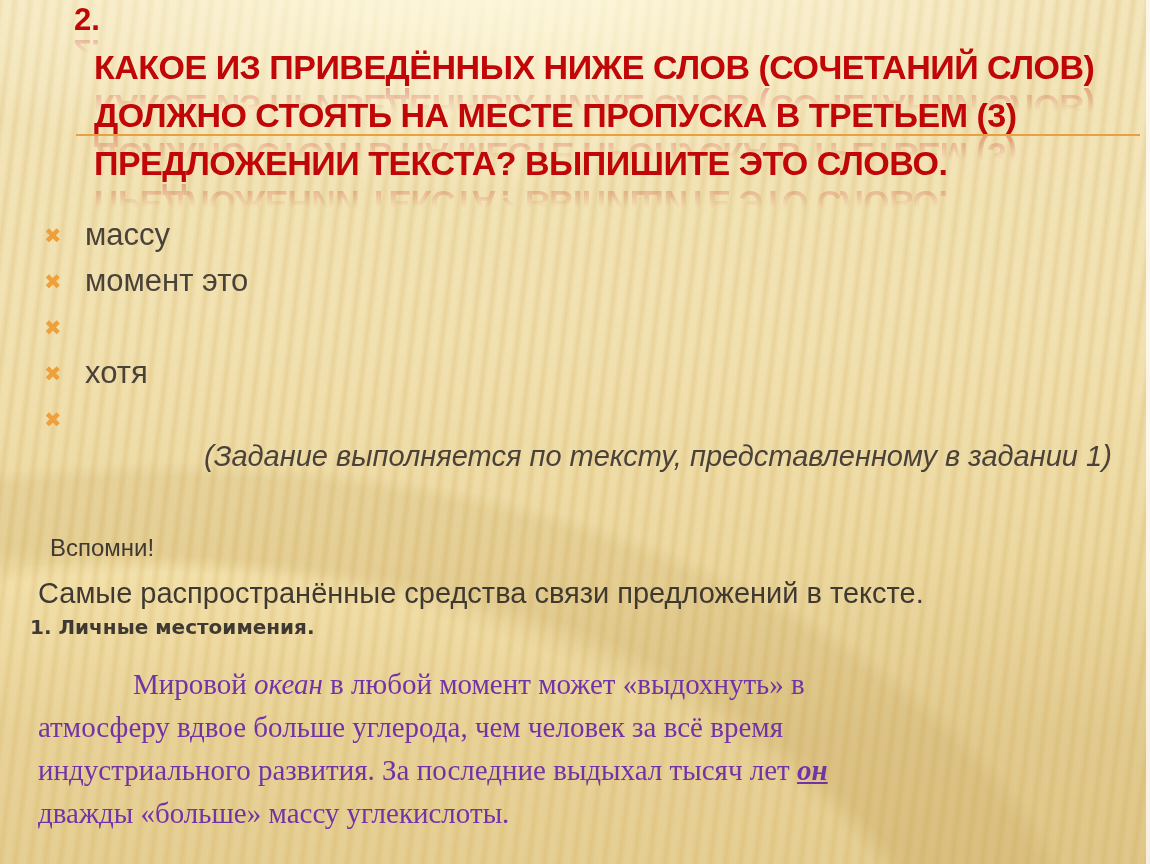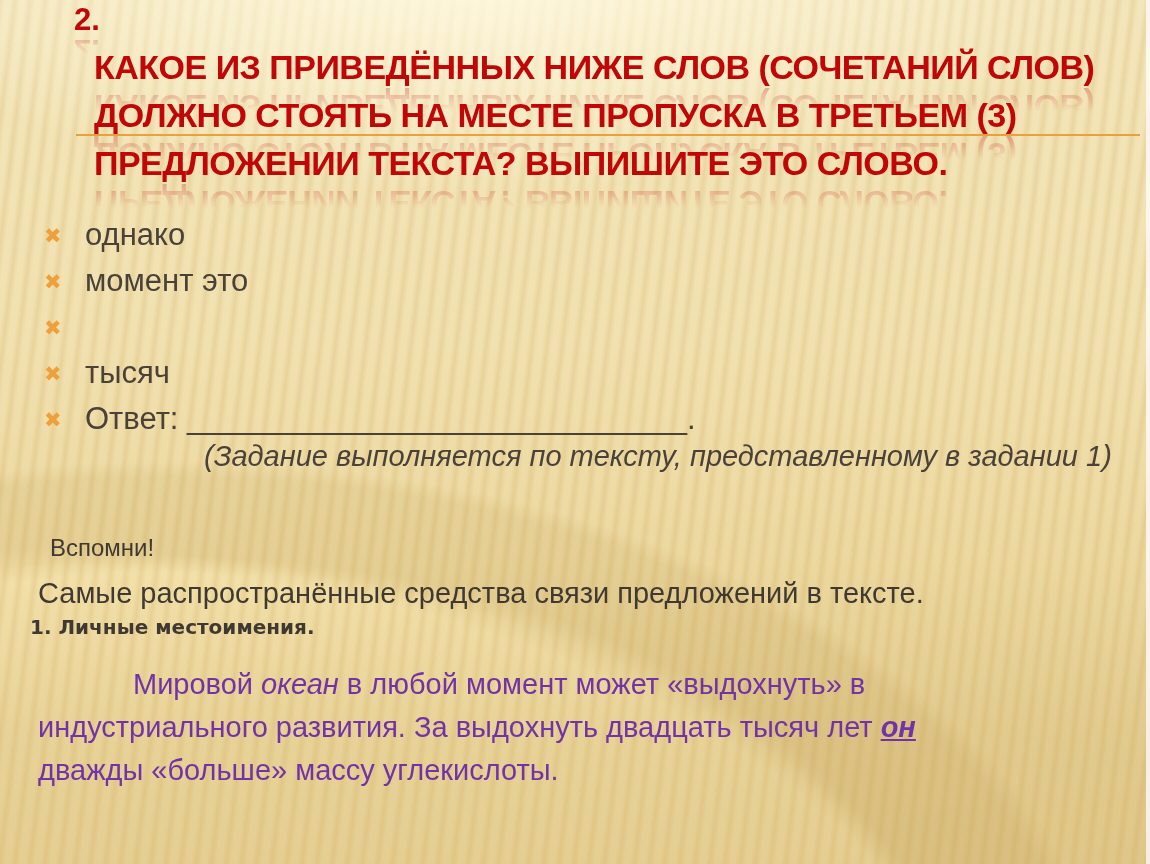--- a/index.html
+++ b/index.html
@@ -68,21 +68,21 @@
     font-size:29px;color:#3F3931;white-space:nowrap;
   }
   .remember-item{
     position:absolute;left:30px;top:615px;
     font-family:"DejaVu Sans",sans-serif;
     font-size:20px;font-weight:700;color:#3F3931;white-space:nowrap;
   }
   
   .example{
     position:absolute;left:38px;top:663px;width:1080px;
-    font-family:Liberation Sans, sans-serif;
+    font-family:Liberation Serif, serif;
     font-size:29px;line-height:43px;color:#7233A6;
   }
   .ex-line{white-space:nowrap;}
   .ex-indent{padding-left:95px;}
   .ex-italic{font-style:italic;}
   .ex-pronoun{font-style:italic;font-weight:700;text-decoration:underline;}
 </style>
 </head>
 <body>
 
@@ -108,50 +108,52 @@
     </div>
     <div class="t-line">
       <span class="t-text">ПРЕДЛОЖЕНИИ ТЕКСТА? ВЫПИШИТЕ ЭТО СЛОВО.</span>
       <span class="t-refl" aria-hidden="true">ПРЕДЛОЖЕНИИ ТЕКСТА? ВЫПИШИТЕ ЭТО СЛОВО.</span>
     </div>
   </div>
 
   <div class="options">
     <div class="opt">
       <span class="mark">✖</span>
-      <span class="opt-text">однако</span>
+      <span class="opt-text">массу</span>
     </div>
     <div class="opt">
       <span class="mark">✖</span>
       <span class="opt-text">момент это</span>
     </div>
     <div class="opt">
       <span class="mark">✖</span>
     </div>
     <div class="opt">
       <span class="mark">✖</span>
-      <span class="opt-text">тысяч</span>
+      <span class="opt-text">хотя</span>
     </div>
     <div class="opt">
       <span class="mark">✖</span>
-      <span class="opt-text">Ответ: _____________________________.</span>
     </div>
   </div>
 
   <div class="note">(Задание выполняется по тексту, представленному в задании 1)</div>
 
   <div class="remember-heading">Вспомни!</div>
   <div class="remember-sentence">Самые распространённые средства связи предложений в тексте.</div>
   <div class="remember-item">1. Личные местоимения.</div>
 
   <div class="example">
     <div class="ex-line ex-indent">
       <span>Мировой </span><span class="ex-italic">океан</span><span> в любой момент может «выдохнуть» в</span>
     </div>
     <div class="ex-line">
-      <span>индустриального развития. За выдохнуть двадцать тысяч лет </span><span class="ex-pronoun">он</span>
+      <span>атмосферу вдвое больше углерода, чем человек за всё время</span>
+    </div>
+    <div class="ex-line">
+      <span>индустриального развития. За последние выдыхал тысяч лет </span><span class="ex-pronoun">он</span>
     </div>
     <div class="ex-line">
       <span>дважды «больше» массу углекислоты.</span>
     </div>
   </div>
 
 </div>
 
 </body></html>

